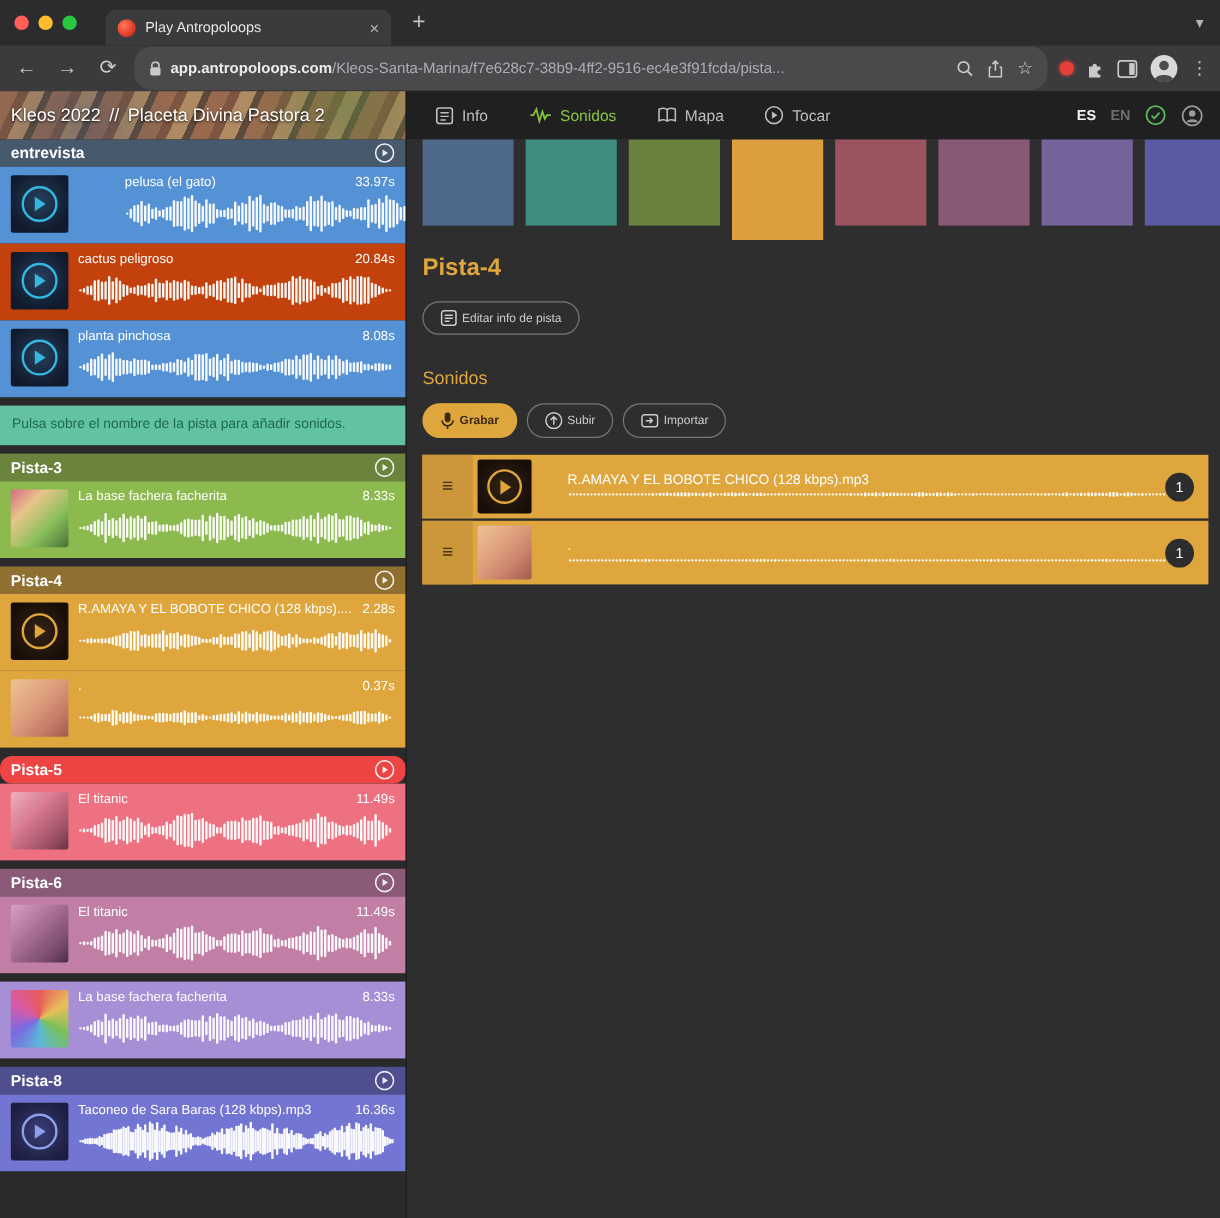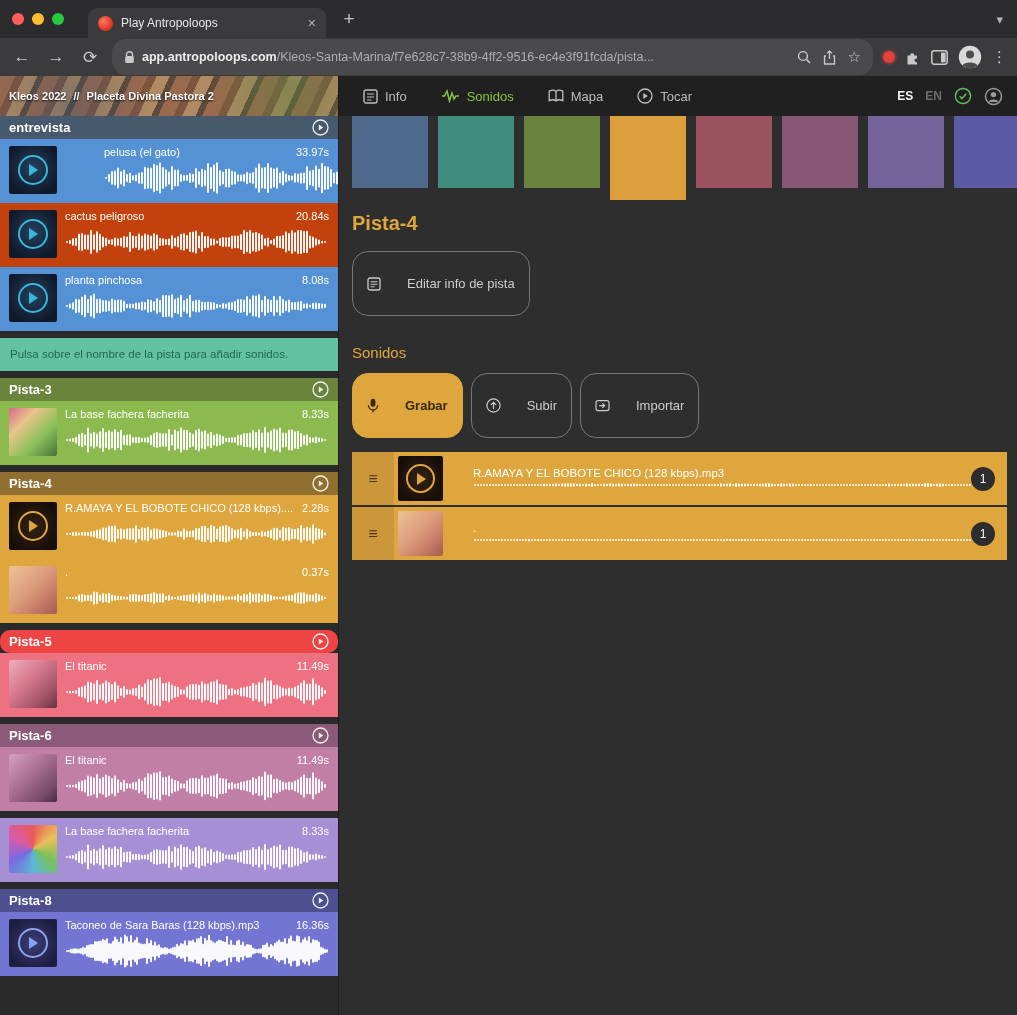--- a/index.html
+++ b/index.html
@@ -35,21 +35,21 @@
   .avatar-wrap { width:24px; height:24px; }
 
   
   .app-header { height:40px; background:#202020; display:flex; align-items:stretch; }
   .crumb { width:339px; flex:none; position:relative; display:flex; align-items:center; gap:7px; padding:0 9px;
            overflow:hidden; border-right:1px solid #191919;
            background:
              radial-gradient(circle at 85% 30%, rgba(96,128,64,.55), transparent 28%),
              radial-gradient(circle at 20% 75%, rgba(60,80,110,.4), transparent 30%),
              repeating-linear-gradient(115deg, #9a6a4e 0 14px, #7e553e 14px 22px, #b08a62 22px 34px, #5d4a3a 34px 40px); }
-  .crumb span { position:relative; color:#fff; font-size:11px; font-weight:700; text-shadow:0 1px 2px rgba(0,0,0,.85); white-space:nowrap; }
+  .crumb span { position:relative; color:#fff; font-size:15px; font-weight:400; text-shadow:0 1px 2px rgba(0,0,0,.85); white-space:nowrap; }
   .app-nav { display:flex; align-items:center; gap:34px; padding-left:24px; flex:1; }
   .nav-item { display:flex; align-items:center; gap:7px; color:#bdbdbd; font-size:13px; }
   .nav-item.active { color:#86c440; }
   .hdr-right { display:flex; align-items:center; gap:12px; padding-right:14px; }
   .lang { font-size:12px; font-weight:700; }
   .lang.es { color:#f2f2f2; } .lang.en { color:#6d6d6d; }
 
   
   .app-body { display:flex; height:899px; }
   .sidebar { width:339px; flex:none; background:#2a2a2a; border-right:1px solid #1f1f1f; overflow:hidden; }
@@ -81,22 +81,22 @@
   .s-name { flex:1; white-space:nowrap; overflow:hidden; text-overflow:ellipsis; }
   .s-time { flex:none; }
   .waveform { flex:1; min-height:0; margin-top:2px; }
   .hint-row { padding:9px 10px 10px; font-size:11.5px; line-height:1.25; }
 
   
   .swatch-row { display:flex; gap:10px; align-items:flex-start; margin-right:-10px; overflow:hidden; }
   .swatch { width:76px; height:72px; flex:none; }
   .swatch.active { height:84px; }
   .main-title { color:#dfa63e; font-size:20px; font-weight:700; margin:12px 0 16px; }
-  .pill { display:inline-flex; align-items:center; gap:26px; border:1px solid #767676; border-radius:16px;
-          padding:24px 14px; color:#cccccc; font-size:13px; background:transparent; }
+  .pill { display:inline-flex; align-items:center; gap:4px; border:1px solid #767676; border-radius:16px;
+          padding:6px 14px; color:#cccccc; font-size:10px; background:transparent; }
   .pill.solid { background:#dfa63e; border-color:#dfa63e; color:#3a2a10; font-weight:700; }
   .section-label { color:#dfa63e; font-size:15px; margin:28px 0 12px; }
   .actions { display:flex; gap:8px; margin-bottom:14px; }
   .srow { display:flex; align-items:center; height:53px; background:#dfa63e; margin-bottom:2px; }
   .srow .handle { width:42px; height:100%; flex:none; background:#cc963a; display:flex; align-items:center;
                   justify-content:center; color:#4a3510; font-size:16px; }
   .srow .thumb { width:45px; height:45px; margin-left:4px; }
   .srow .thumb .ring { inset:8px; } .srow .thumb .ptri { left:19px; top:17px; }
   .srow .s-body { padding:5px 10px 6px;margin-left:20px; }
   .srow .s-top { font-size:11.5px; }

